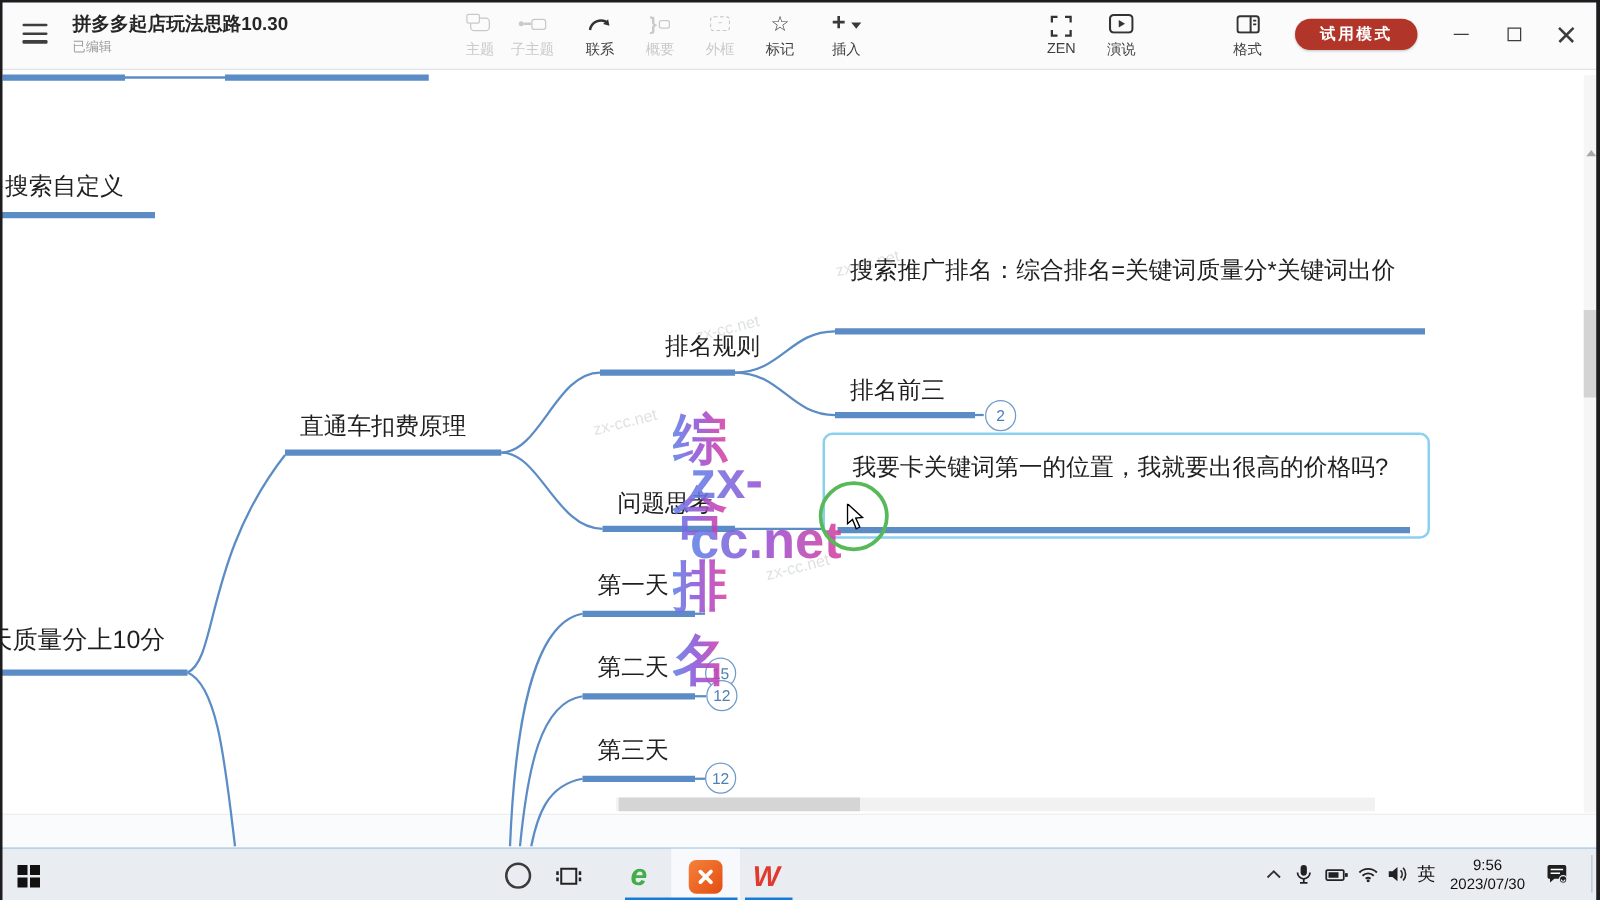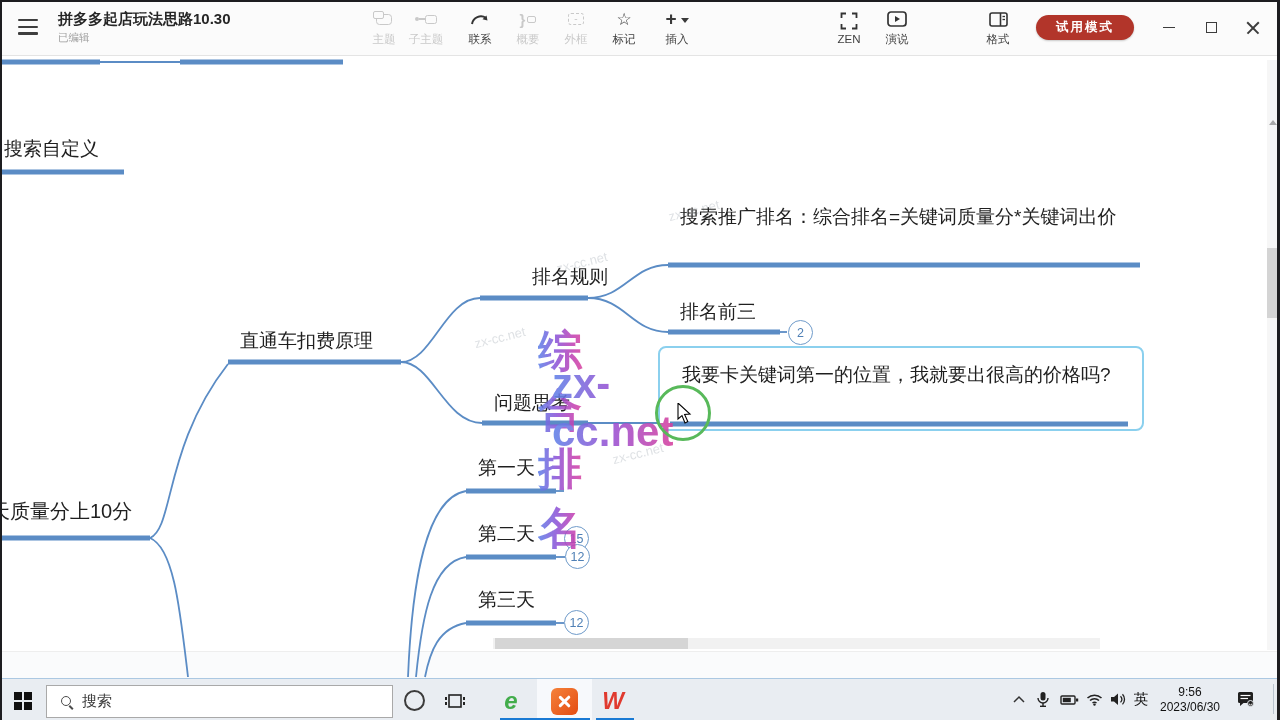--- a/index.html
+++ b/index.html
@@ -297,24 +297,20 @@
 <div id="vscroll-arrow"></div>
 <div id="vscroll-thumb"></div>
 
 <div id="taskbar">
   <div id="start-btn" class="abs">
       <i></i>
       <i></i>
       <i></i>
       <i></i>
     </div>
-  <div id="search-box" class="abs">
-    <span id="search-mag"></span>
-    <span id="search-text">搜索</span>
-  </div>
   <div id="cortana" class="abs"></div>
 
   <div class="task-ic" style="left:440px;">
     <svg width="22" height="20" viewBox="0 0 22 20">
         <rect x="5" y="4" width="12" height="12" fill="none" stroke="#222" stroke-width="1.6"></rect>
         <rect x="1" y="6" width="2" height="3" fill="#222"></rect>
         <rect x="1" y="11" width="2" height="3" fill="#222"></rect>
         <rect x="19" y="6" width="2" height="3" fill="#222"></rect>
         <rect x="19" y="11" width="2" height="3" fill="#222"></rect>
       </svg>
@@ -371,21 +367,21 @@
         <path d="M10.5,4.2 a4.6,4.6 0 0 1 0,6.2" fill="none" stroke="#222" stroke-width="1.3"></path>
         <path d="M12.5,2.2 a7.5,7.5 0 0 1 0,10.2" fill="none" stroke="#222" stroke-width="1.3"></path>
       </svg>
   </div>
   <div class="tray" style="left:1130px; width:22px;">
     <span id="ime">英</span>
   </div>
   <div class="tray" style="left:1152px; width:76px;">
     <div id="clock">
       <div>9:56</div>
-      <div>2023/06/30</div>
+      <div>2023/07/30</div>
     </div>
   </div>
   <div class="tray" style="left:1232px; width:28px;">
     <svg width="18" height="17" viewBox="0 0 18 17">
         <path d="M1,2.5 a1.5,1.5 0 0 1 1.5,-1.5 h12 a1.5,1.5 0 0 1 1.5,1.5 v8 a1.5,1.5 0 0 1 -1.5,1.5 h-8 l-3.5,3 v-3 h-0.5 a1.5,1.5 0 0 1 -1.5,-1.5 z" fill="#1f1f1f"></path>
         <line x1="3.5" y1="4.5" x2="13.5" y2="4.5" stroke="#fff" stroke-width="1.2"></line>
         <line x1="3.5" y1="7.5" x2="11" y2="7.5" stroke="#fff" stroke-width="1.2"></line>
         <circle cx="13.5" cy="12.5" r="3" fill="#1f1f1f" stroke="#e9edf2" stroke-width="1"></circle>
         <path d="M12,12.5 a1.5,1.5 0 0 0 3,0" fill="none" stroke="#fff" stroke-width="0.9"></path>
       </svg>

